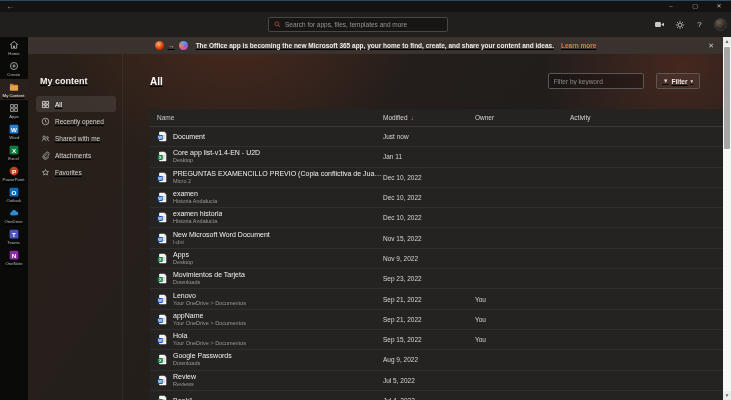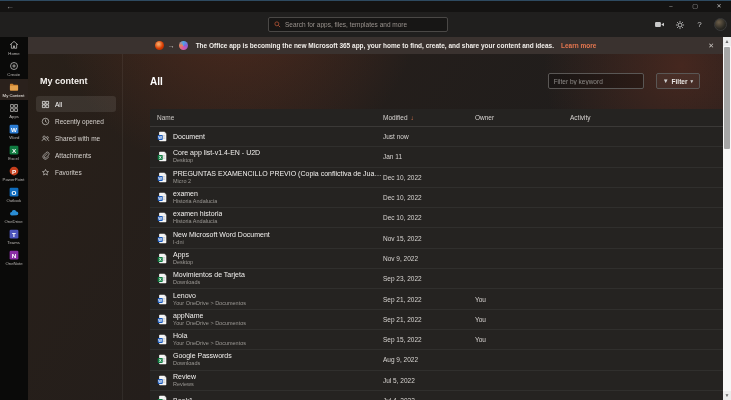--- a/index.html
+++ b/index.html
@@ -22,21 +22,21 @@
   .search-glyph { width:7px; height:7px; flex:0 0 auto; }
   .searchbox input { flex:1; background:transparent; border:none; outline:none;
     color:#cfcfcf; font-size:6.5px; font-family:"Liberation Sans", sans-serif; }
   .searchbox input::placeholder { color:#9a938e; }
   .header-icons { position:absolute; right:4px; top:0; height:25px; display:flex; align-items:center; gap:9px; }
   .hicon { width:11px; height:11px; display:flex; align-items:center; justify-content:center; color:#c9c9c9; font-size:8px; }
   .avatar { width:13px; height:13px; border-radius:50%;
     background:radial-gradient(circle at 35% 30%, #6d5f4a, #2c2a24 60%, #141311); border:1px solid #3a3a3a; }
 
   
-  .body { position:absolute; top:36px; left:0; right:0; bottom:0; display:flex; }
+  .body { position:absolute; top:36px; left:0; right:0; bottom:0; display:flex;text-decoration:underline; }
 
   
   .navrail { width:28px; background:#0a0a09; flex:0 0 auto; overflow:hidden; }
   .rail-item { width:28px; height:21px; display:flex; flex-direction:column; align-items:center;
     justify-content:center; gap:1px; cursor:default; }
   .rail-item.active { background:#2a211c; }
   .rail-icon { width:10px; height:10px; display:flex; align-items:center; justify-content:center; }
   .rail-icon svg { width:10px; height:10px; display:block; }
   .rail-label { font-size:4.5px; color:#b9b6b3; white-space:nowrap; transform:scale(.95); }
   .rail-item.active .rail-label { color:#f0ece8; }

